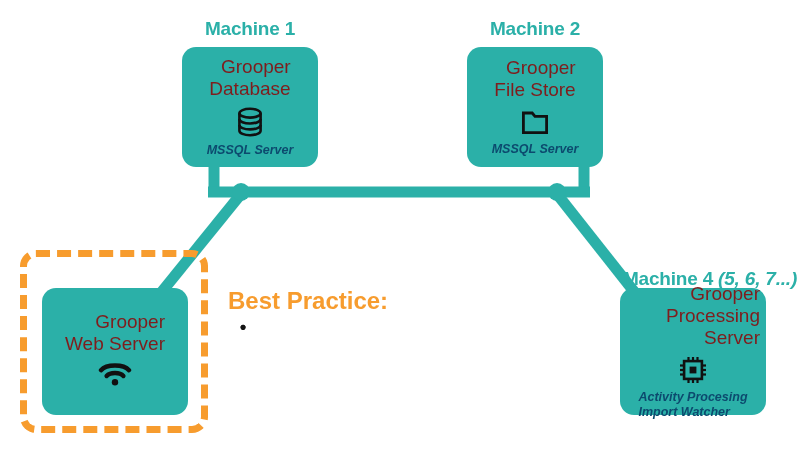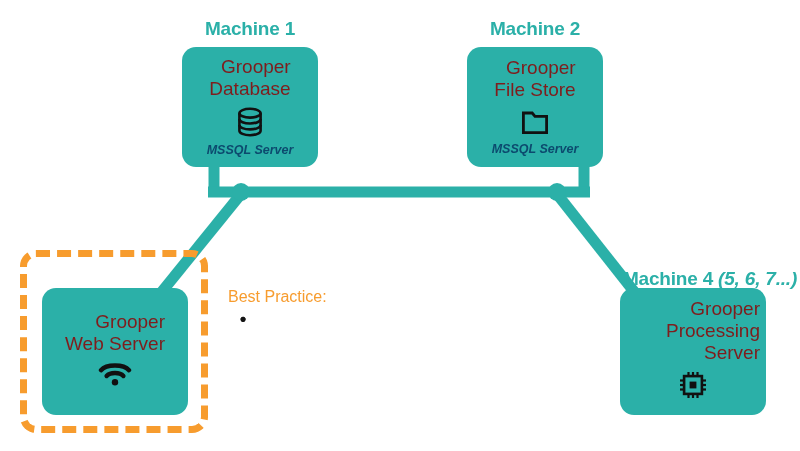--- a/index.html
+++ b/index.html
@@ -93,22 +93,22 @@
   #best-practice {
     position: absolute;
     left: 228px;
     top: 288px;
     width: 340px;
     z-index: 5;
   }
   #bp-heading {
     color: #F79C2E;
     font-family: "Liberation Sans Narrow", "Liberation Sans", sans-serif;
-    font-weight: normal;
-    font-size: 16px;
+    font-weight: bold;
+    font-size: 24px;
     line-height: 1.1;
     margin-bottom: 3px;
   }
   #bp-list {
     margin: 0;
     padding: 0;
     list-style: none;
   }
   #bp-list li {
     position: relative;
@@ -222,20 +222,22 @@
           <rect x="1.0" y="12.9" width="3.6" height="2.2"></rect>
           <rect x="1.0" y="17.4" width="3.6" height="2.2"></rect>
           <rect x="23.4" y="8.4" width="3.6" height="2.2"></rect>
           <rect x="23.4" y="12.9" width="3.6" height="2.2"></rect>
           <rect x="23.4" y="17.4" width="3.6" height="2.2"></rect>
         </g>
         <rect x="5.1" y="5.1" width="17.8" height="17.8" fill="none" stroke="#111111" stroke-width="2.6"></rect>
         <rect x="10.6" y="10.6" width="6.8" height="6.8" fill="#111111"></rect>
       </svg>
     </div>
+    <div class="box-sub">Activity Procesing
+Import Watcher</div>
   </div>
 
   <div id="best-practice">
     <div id="bp-heading">Best Practice:</div>
     <ul id="bp-list">
       <li>
         <span class="bullet">•</span>
       </li>
       <li>
         <span class="bullet">•</span>

